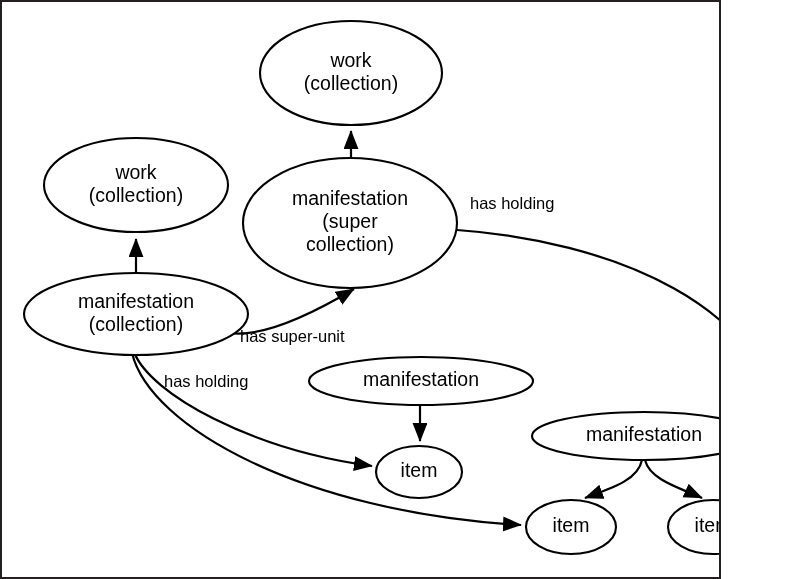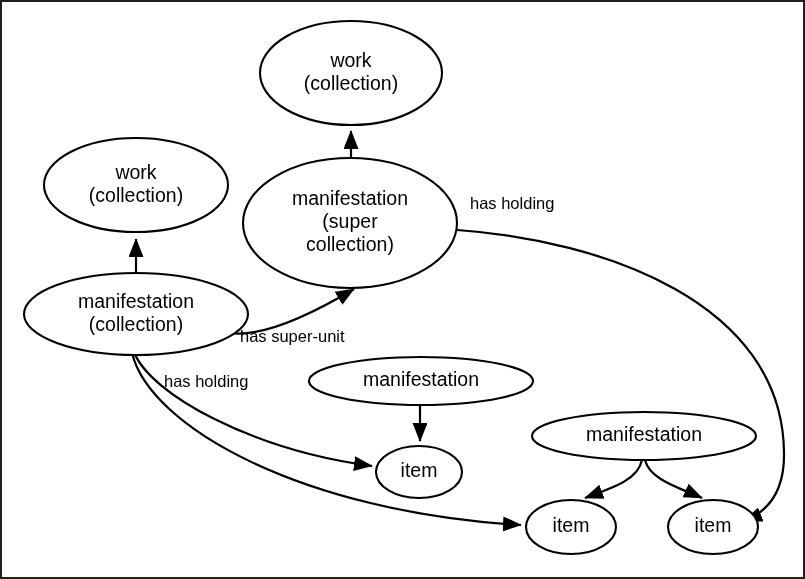--- a/index.html
+++ b/index.html
@@ -6,21 +6,21 @@
   html, body {
     margin: 0;
     padding: 0;
     background: #ffffff;
   }
   body {
     font-family: "Liberation Sans", sans-serif;
   }
   #diagram-frame {
     position: relative;
-    width: 805px;
+    width: 721px;
     height: 579px;
     box-sizing: border-box;
     border: 2px solid #231f20;
     background: #ffffff;
     overflow: hidden;
   }
   svg#diagram-canvas {
     display: block;
     width: 801px;
     height: 575px;

